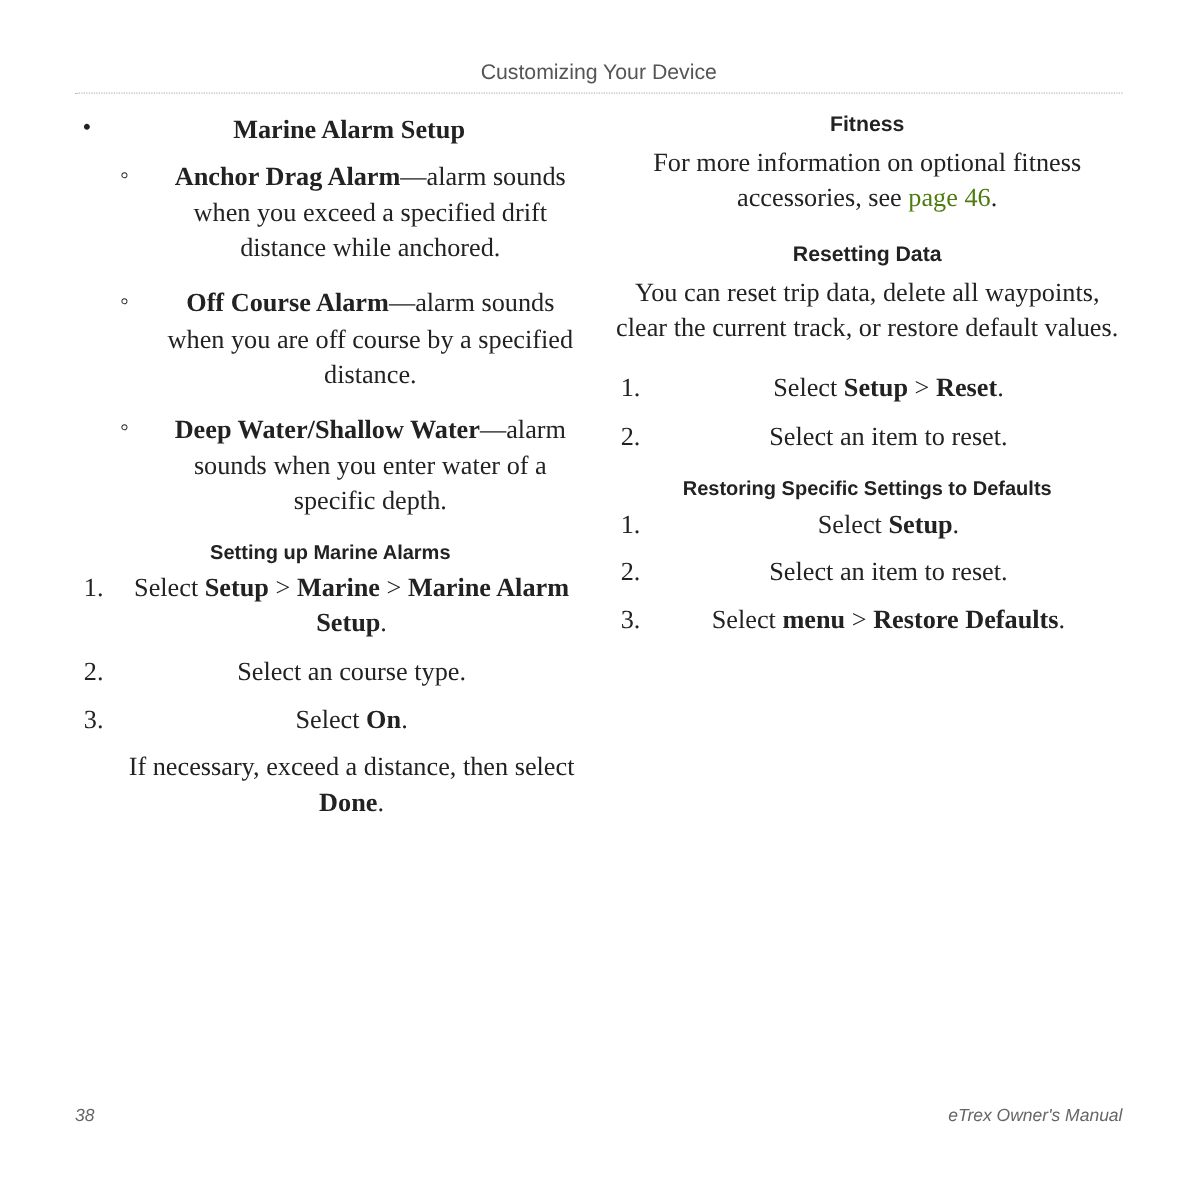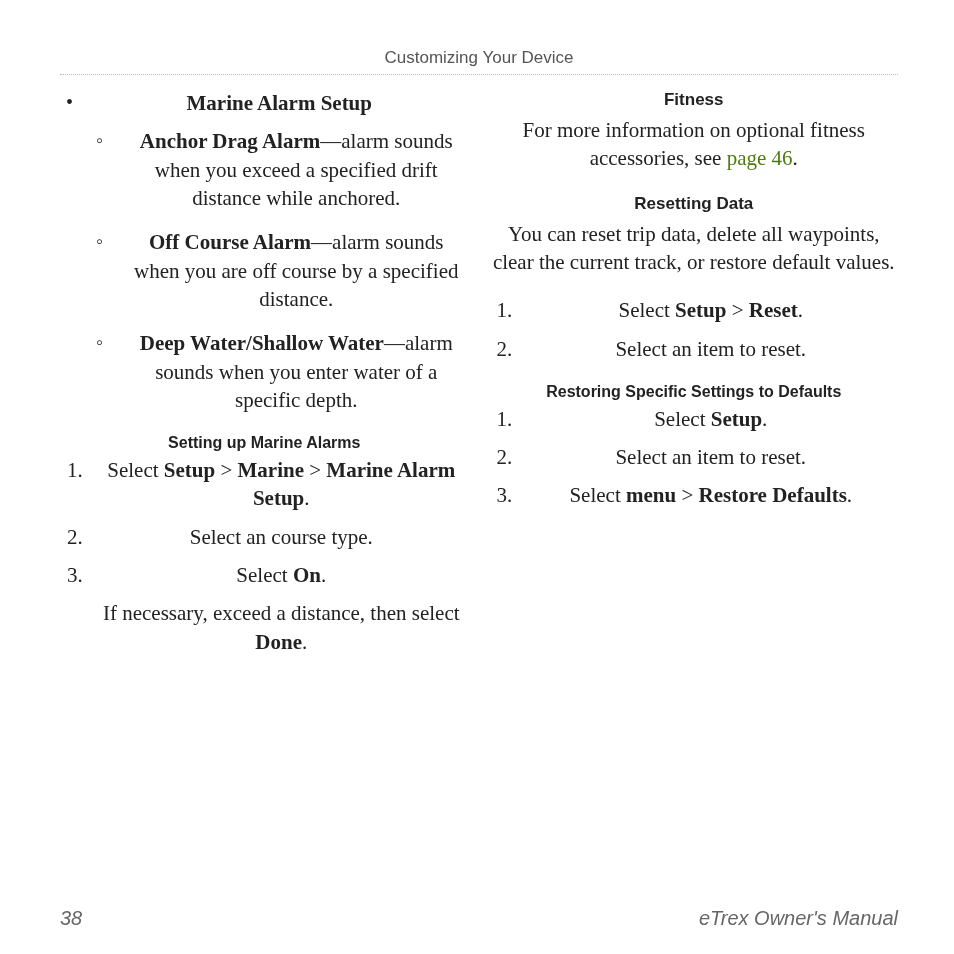--- a/index.html
+++ b/index.html
@@ -101,28 +101,28 @@
   }
   h2.section + p {
     margin: 2px 0 20px 0;
   }
   .link {
     color: #4d7c0f;
   }
   p { margin: 2px 0 12px 0; }
   .footer {
     position: absolute;
-    bottom: 24px;
+    bottom: 54px;
     left: 60px;
     right: 56px;
     display: flex;
     justify-content: space-between;
     font-family: Arial, Helvetica, sans-serif;
     font-style: italic;
-    font-size: 20px;
+    font-size: 14px;
     color: #666;
   }
 </style>
 </head>
 <body>
 
 <div class="page">
   <div class="header">Customizing Your Device</div>
 
   <div class="cols">

